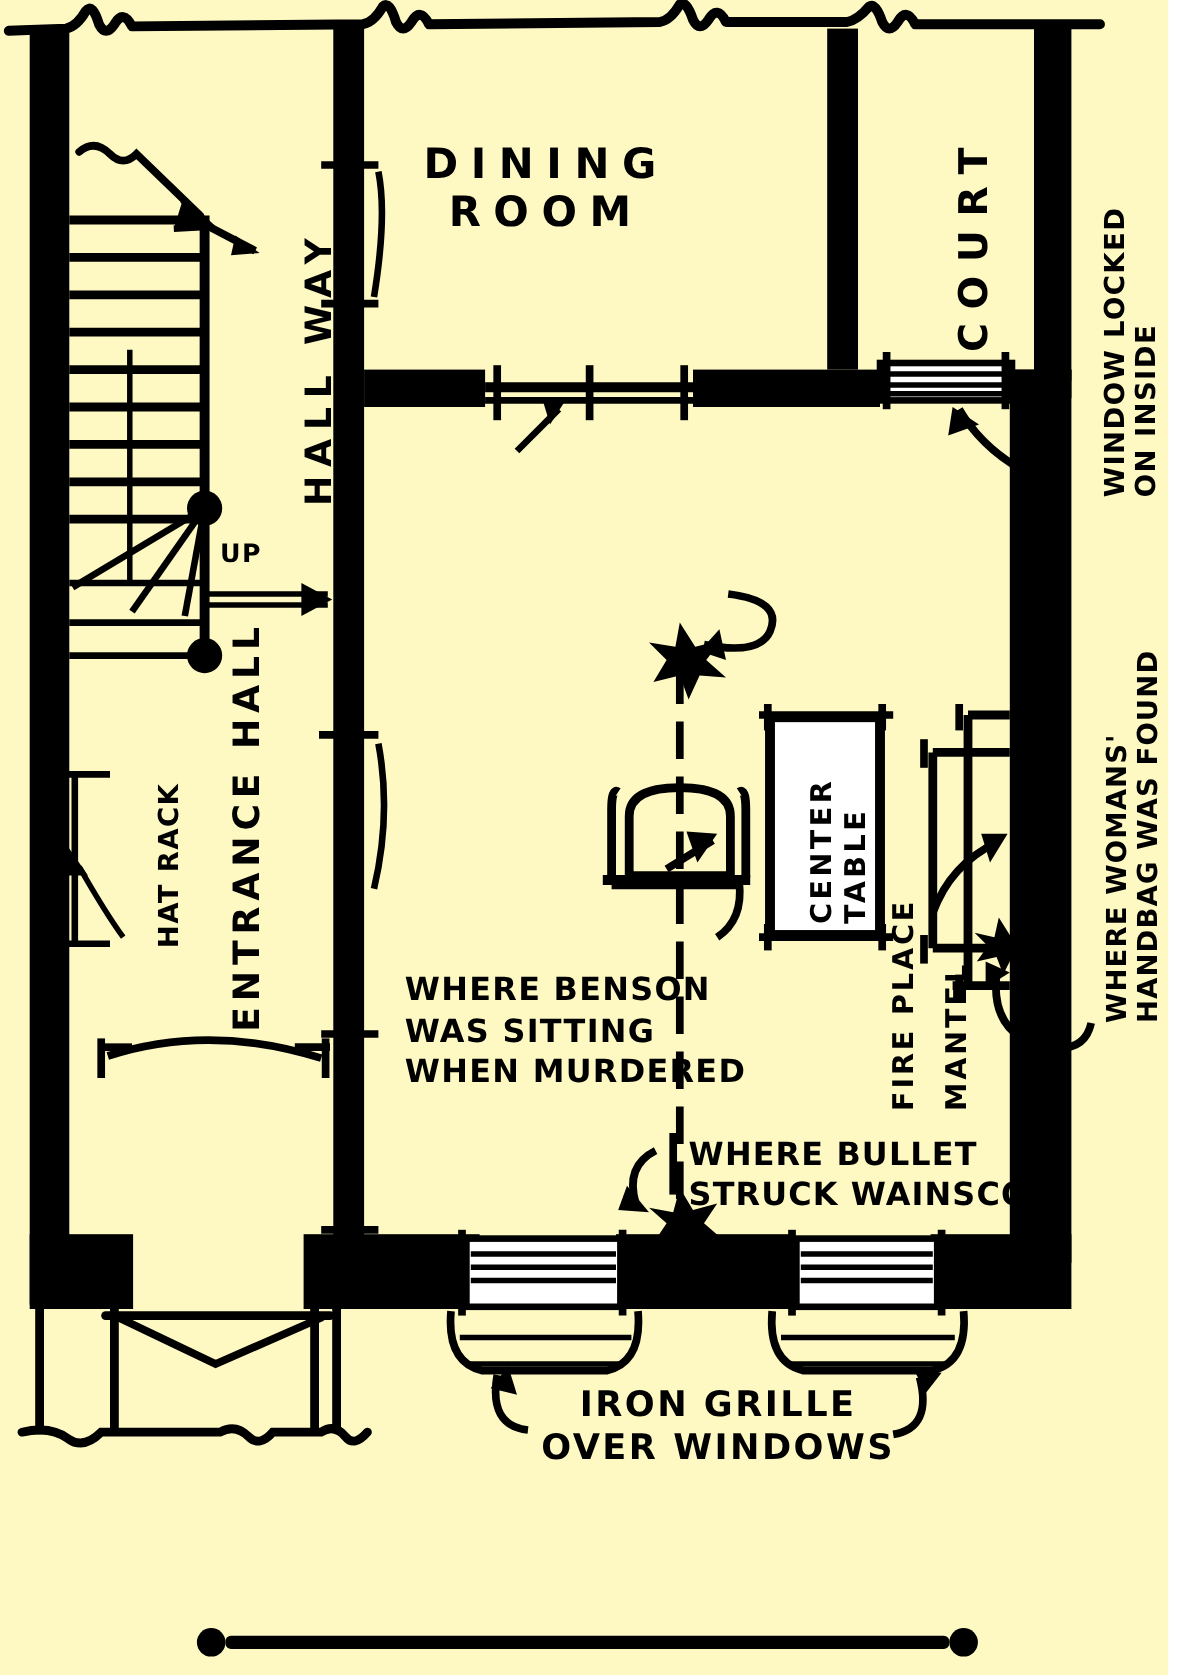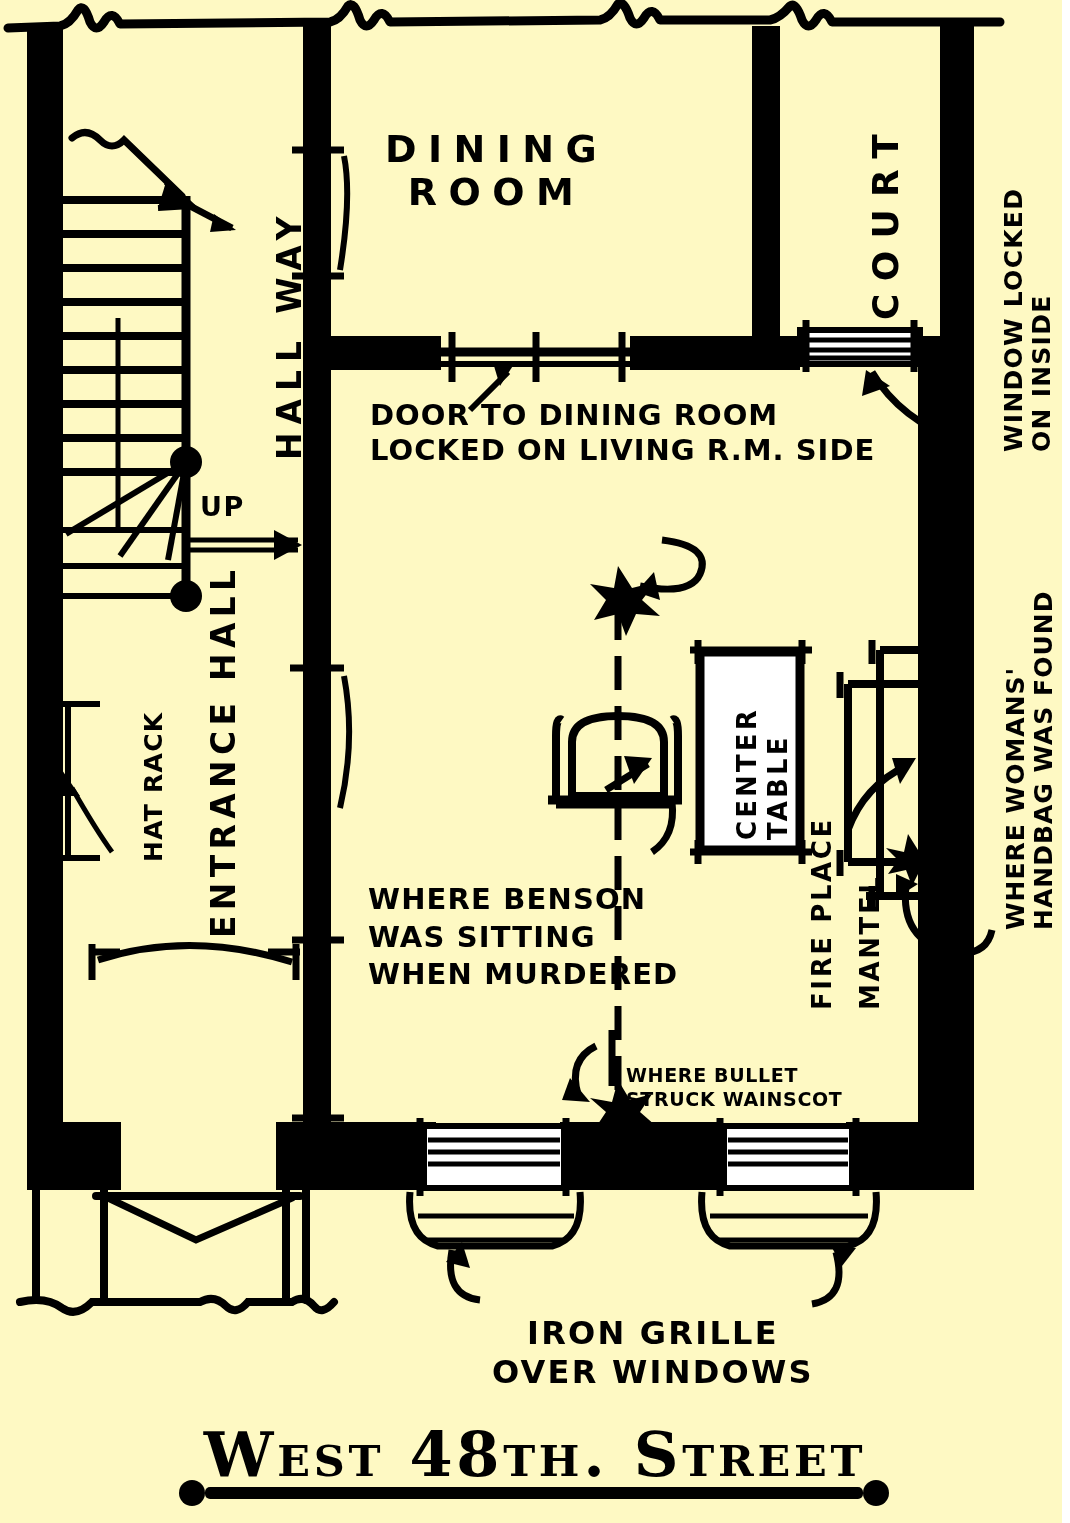--- a/index.html
+++ b/index.html
@@ -305,49 +305,45 @@
               transform:rotate(-90deg);">WINDOW LOCKED
 ON INSIDE</div>
 
   <div class="lbl vert" style="left:1002px;top:930px;font-size:25px;letter-spacing:.04em;
               transform:rotate(-90deg);">WHERE WOMANS'
 HANDBAG WAS FOUND</div>
 
   <div class="lbl vert" style="left:272px;top:460px;font-size:33px;letter-spacing:.24em;
               transform:rotate(-90deg);">HALL WAY</div>
 
-  <div class="lbl" style="left:200px;top:492px;font-size:27px;">UP</div>
+  <div class="lbl" style="left:200px;top:492px;font-size:23px;">UP</div>
 
   <div class="lbl vert" style="left:206px;top:938px;font-size:33px;letter-spacing:.16em;
               transform:rotate(-90deg);">ENTRANCE HALL</div>
 
   <div class="lbl vert" style="left:140px;top:862px;font-size:25px;letter-spacing:.05em;
               transform:rotate(-90deg);">HAT RACK</div>
 
 
-  <div class="lbl" style="left:370px;top:398px;font-size:29px;letter-spacing:.035em;line-height:1.22;">DOOR TO DINING ROOM
-LOCKED ON LIVING R.M. SIDE</div>
 
 
   <div class="lbl" style="left:368px;top:858px;font-size:29px;letter-spacing:.04em;line-height:1.30;margin-top:23px;">WHERE BENSON
 WAS SITTING
 WHEN MURDERED</div>
 
-  <div class="lbl" style="left:626px;top:1032px;font-size:19px;letter-spacing:.035em;line-height:1.24;margin-top:32px;">WHERE BULLET
+  <div class="lbl" style="left:626px;top:1032px;font-size:29px;letter-spacing:.035em;line-height:1.24;">WHERE BULLET
 STRUCK WAINSCOT</div>
 
-  <div class="lbl" style="left:492px;top:1314px;font-size:32px;letter-spacing:.07em;line-height:1.22;text-align:center;">IRON GRILLE
+  <div class="lbl" style="left:492px;top:1257px;font-size:32px;letter-spacing:.07em;line-height:1.22;text-align:center;">IRON GRILLE
 OVER WINDOWS</div>
 
   <div class="lbl vert" style="left:732px;top:840px;font-size:26px;letter-spacing:.12em;line-height:1.20;
               transform:rotate(-90deg);">CENTER
 TABLE</div>
 
   <div class="lbl vert" style="left:808px;top:1010px;font-size:26px;letter-spacing:.10em;
               transform:rotate(-90deg);">FIRE PLACE</div>
 
   <div class="lbl vert" style="left:856px;top:1010px;font-size:26px;letter-spacing:.10em;
               transform:rotate(-90deg);">MANTEL</div>
 
-  <div class="title" style="left:0;top:1418px;width:1070px;text-align:center;
-              font-size:62px;letter-spacing:.06em;font-variant:small-caps;color:#000;">West 48th. Street</div>
 
 </div>
 
 </body></html>

